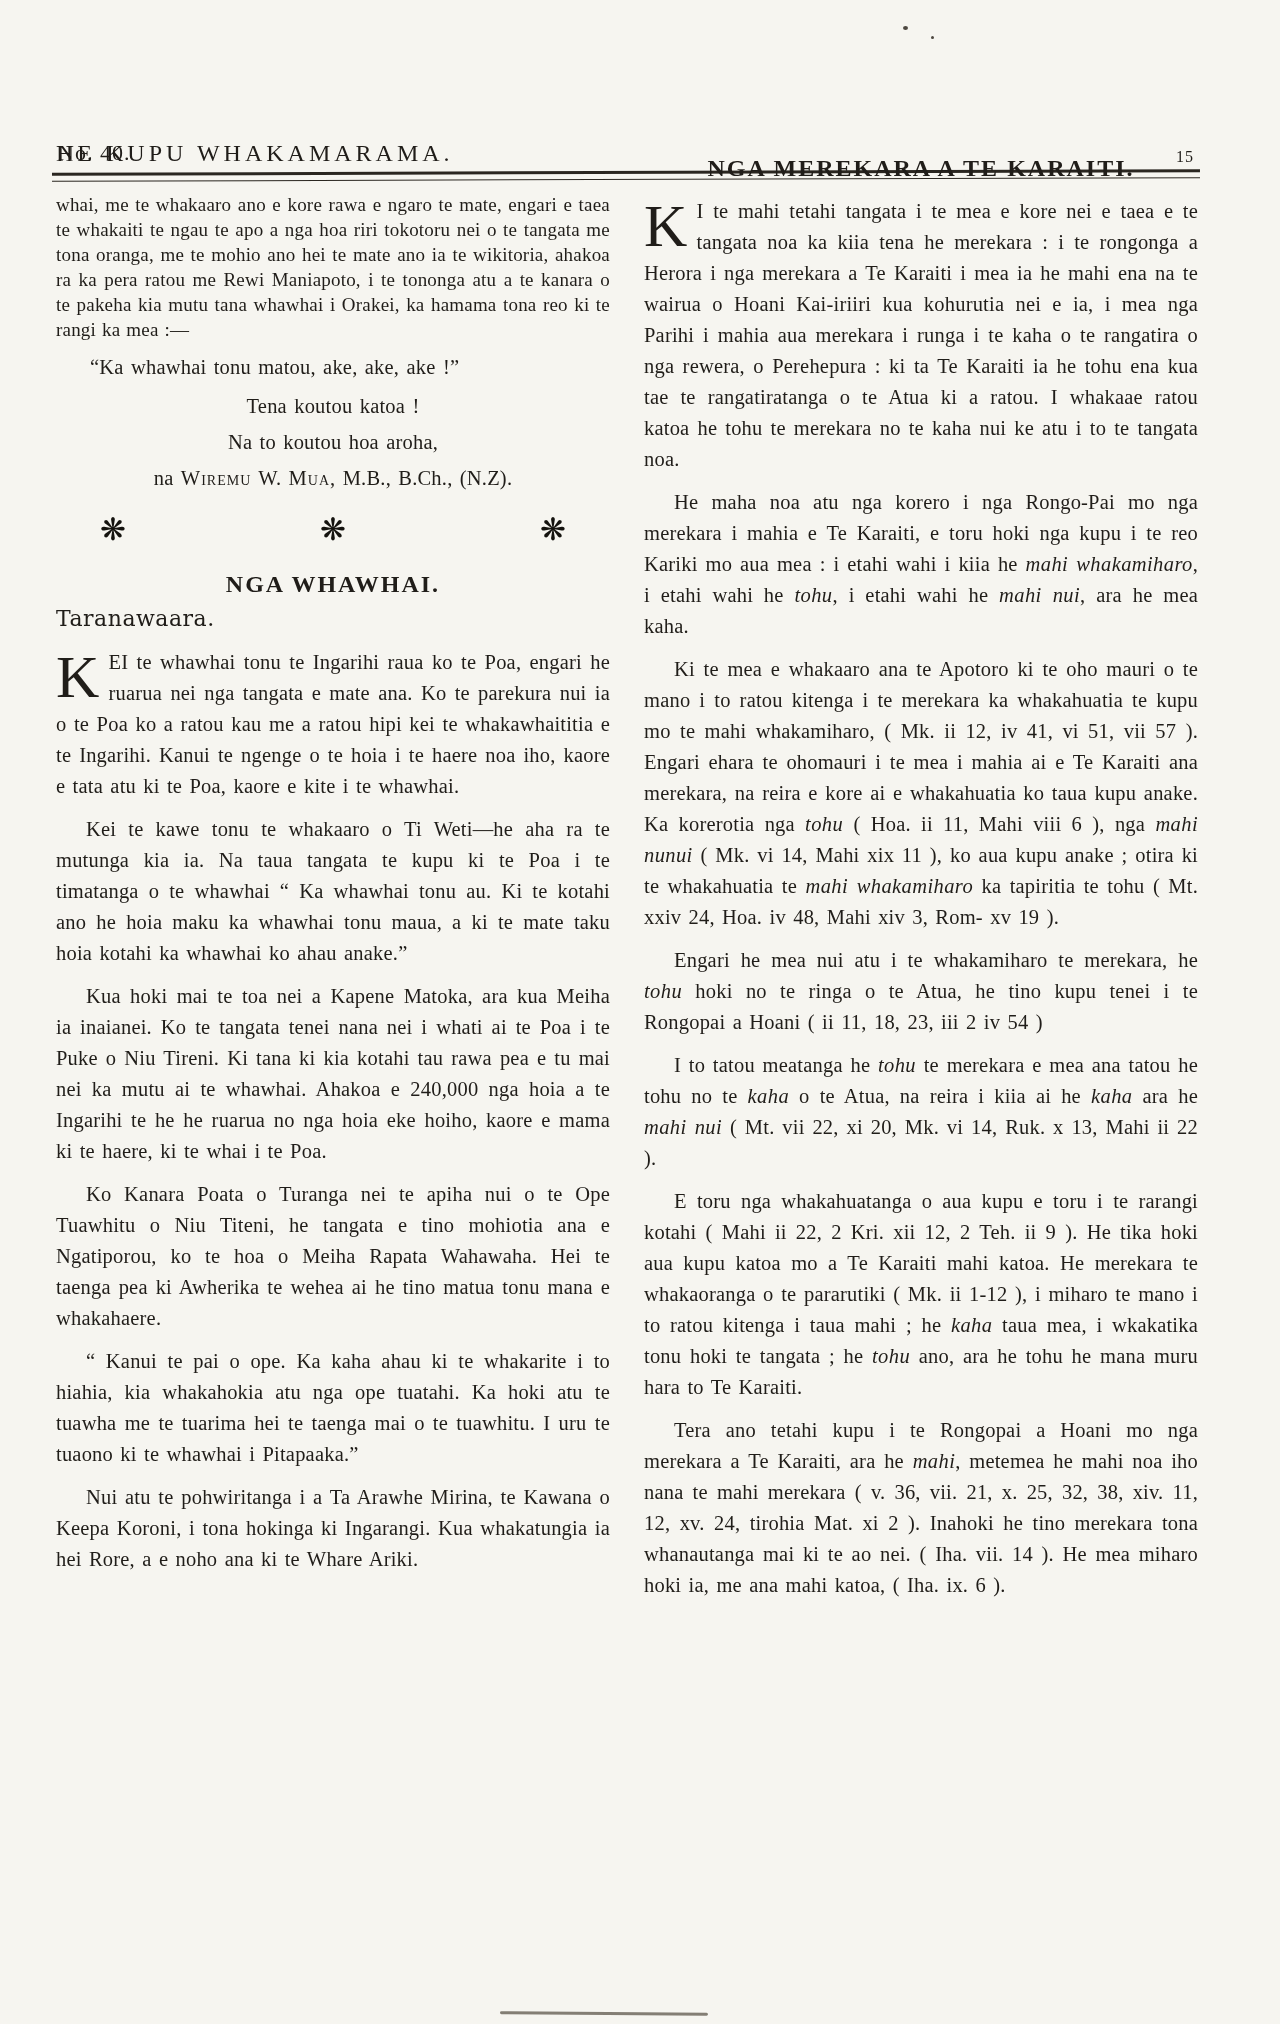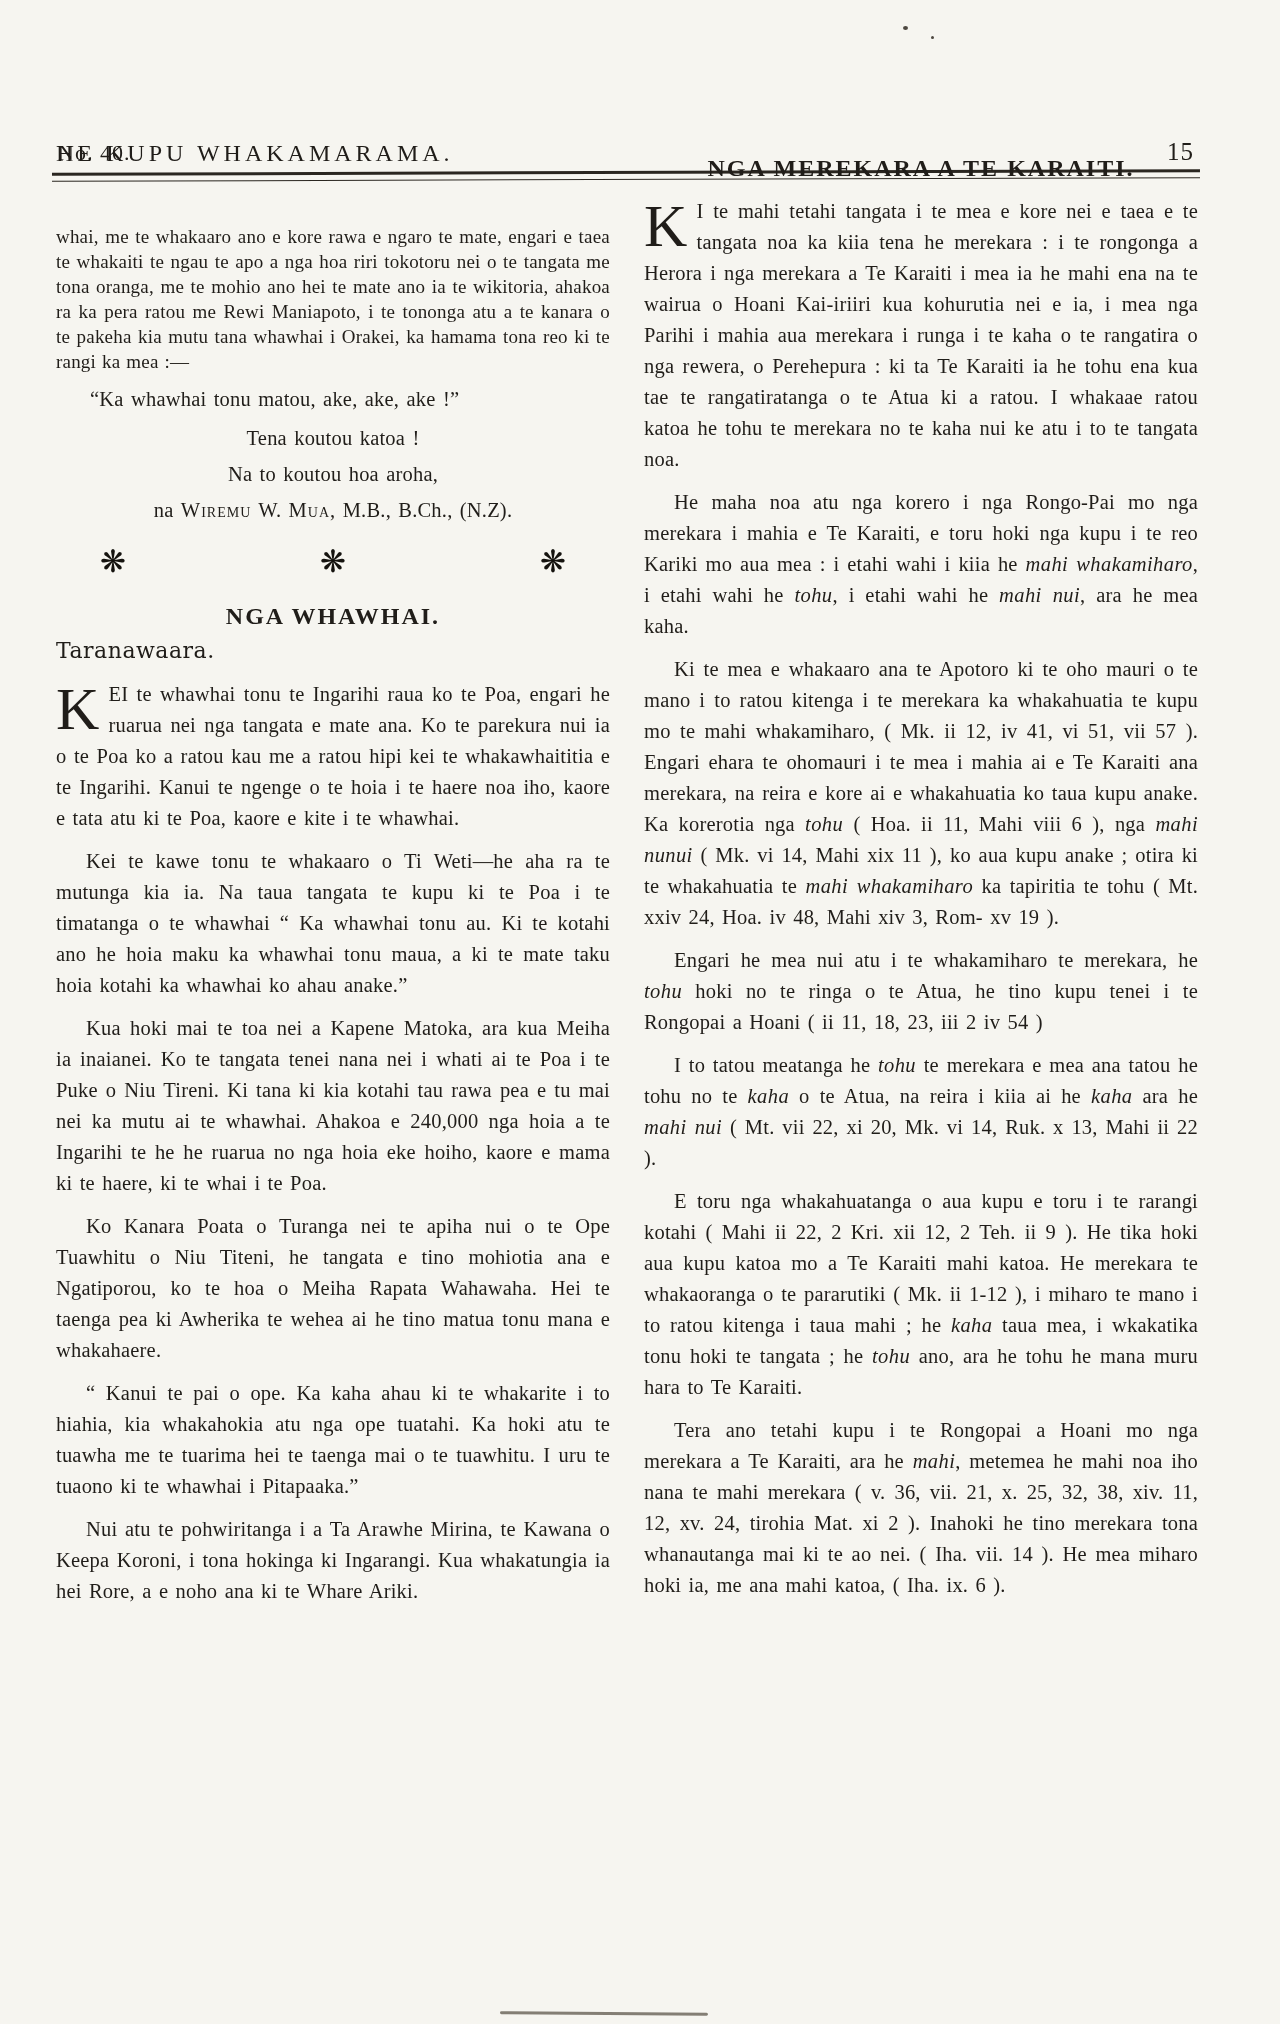--- a/index.html
+++ b/index.html
@@ -11,37 +11,37 @@
     position: relative;
     overflow: hidden;
   }
   .page { position: absolute; inset: 0; }
 
   
   .masthead { position: absolute; top: 126px; left: 56px; right: 84px; height: 42px; }
   .issue   { position: absolute; left: 2px;  bottom: 2px; font-size: 22px; letter-spacing: 1px; }
   .title   { position: absolute; left: 0; right: 0; bottom: 1px; 
              font-size: 24px; letter-spacing: 4px; }
-  .pageno  { position: absolute; right: 2px; bottom: 2px; font-size: 25px; letter-spacing: 1px; }
+  .pageno  { position: absolute; right: 2px; bottom: 2px; font-size: 16px; letter-spacing: 1px; }
   .rule    { position: absolute; top: 171px; left: 52px; right: 80px; height: 5px;
              border-top: 3px solid #2a2620; border-bottom: 1.5px solid #2a2620;
              transform: rotate(-0.18deg); }
 
   
   .columns { position: absolute; top: 150px; left: 56px; width: 1142px;
              display: flex; gap: 34px; align-items: flex-start; }
   .col { width: 554px; }
   .col.left  { padding-top: 42px; }
   .col.right { padding-top: 5px; }
 
   p { margin: 0 0 12px; text-align: justify; text-indent: 30px;
       font-size: 20.5px; line-height: 31px; word-spacing: 2px; letter-spacing: 0.2px; }
 
   .cont { font-size: 19px; line-height: 25px; text-indent: 0; margin-bottom: 10px;
-          word-spacing: 1px; margin-top: 32px; }
+          word-spacing: 1px; }
 
   .quote-line  { text-indent: 34px; text-align: left; margin-bottom: 8px; }
   .center-line { text-align: center; text-indent: 0; margin-bottom: 6px; line-height: 30px; }
   .sig { margin-bottom: 0; text-align: center; }
   .sc { font-variant: small-caps; letter-spacing: 1px; }
 
   .ornaments { display: flex; justify-content: space-between; padding: 20px 44px 8px; }
   .orn { font-family: "DejaVu Sans", sans-serif; font-size: 31px; line-height: 32px; color: #15130f; }
 
   .art-heading { margin: 18px 0 8px; text-align: center;

